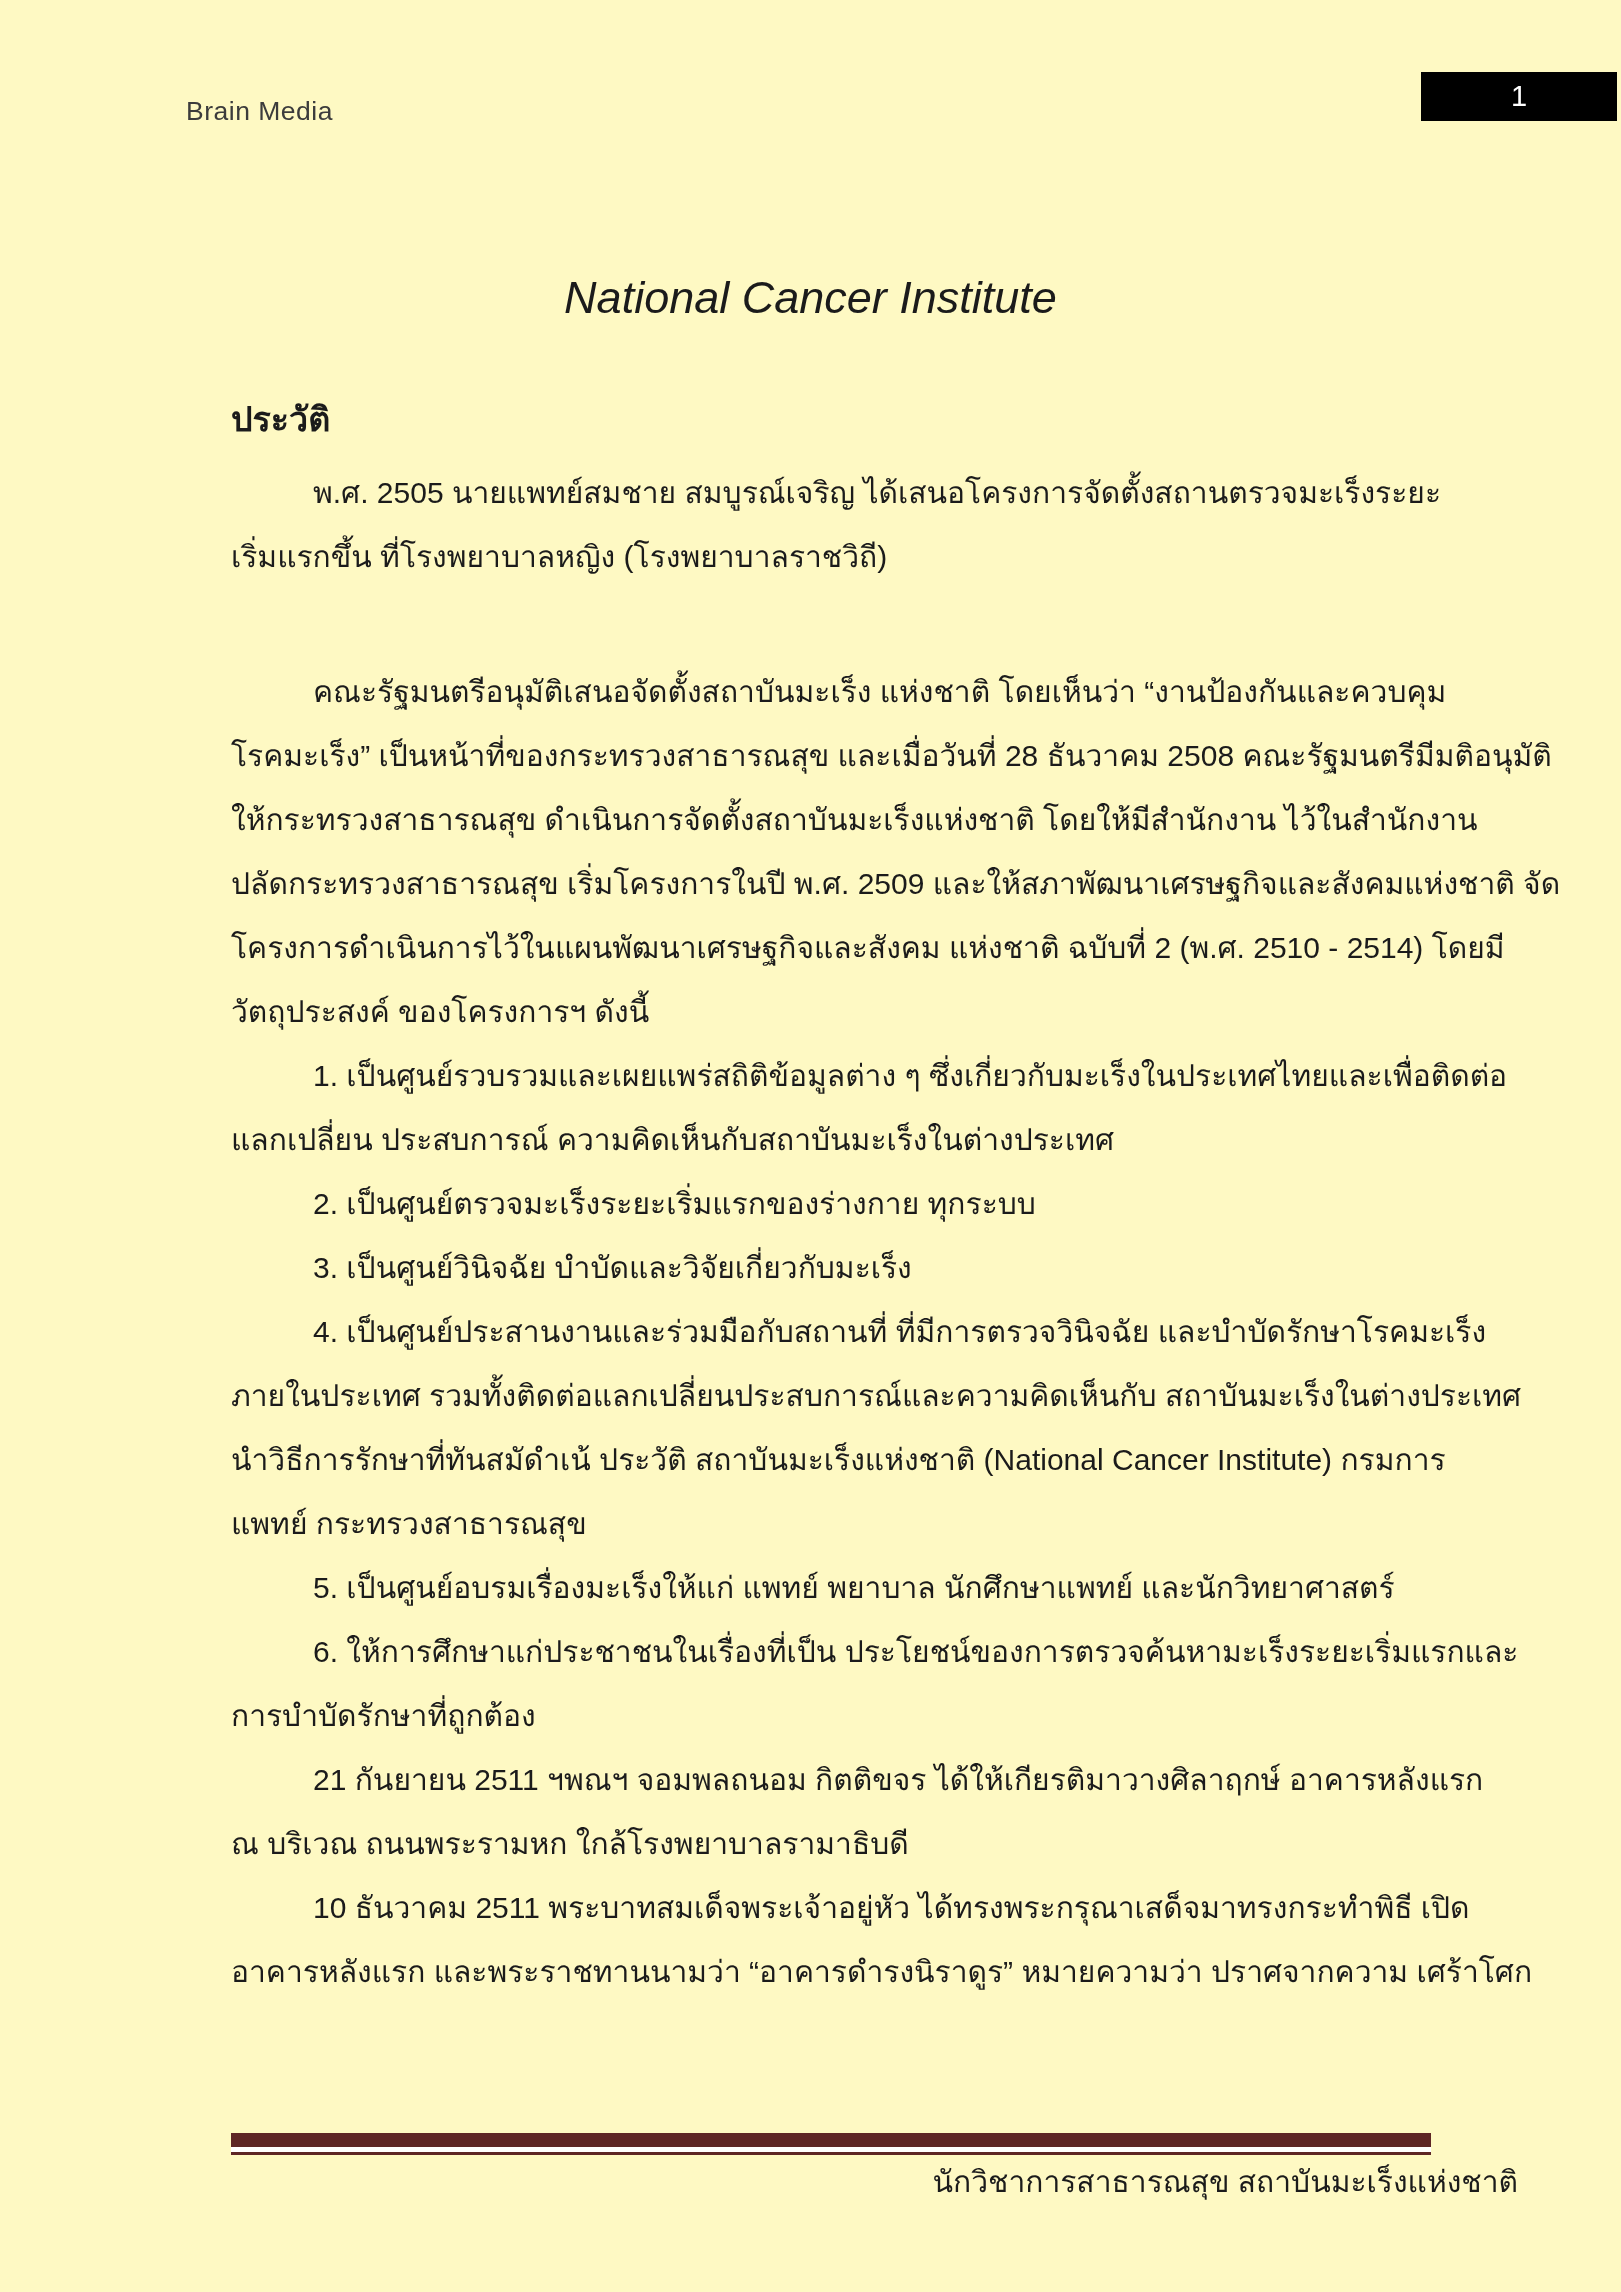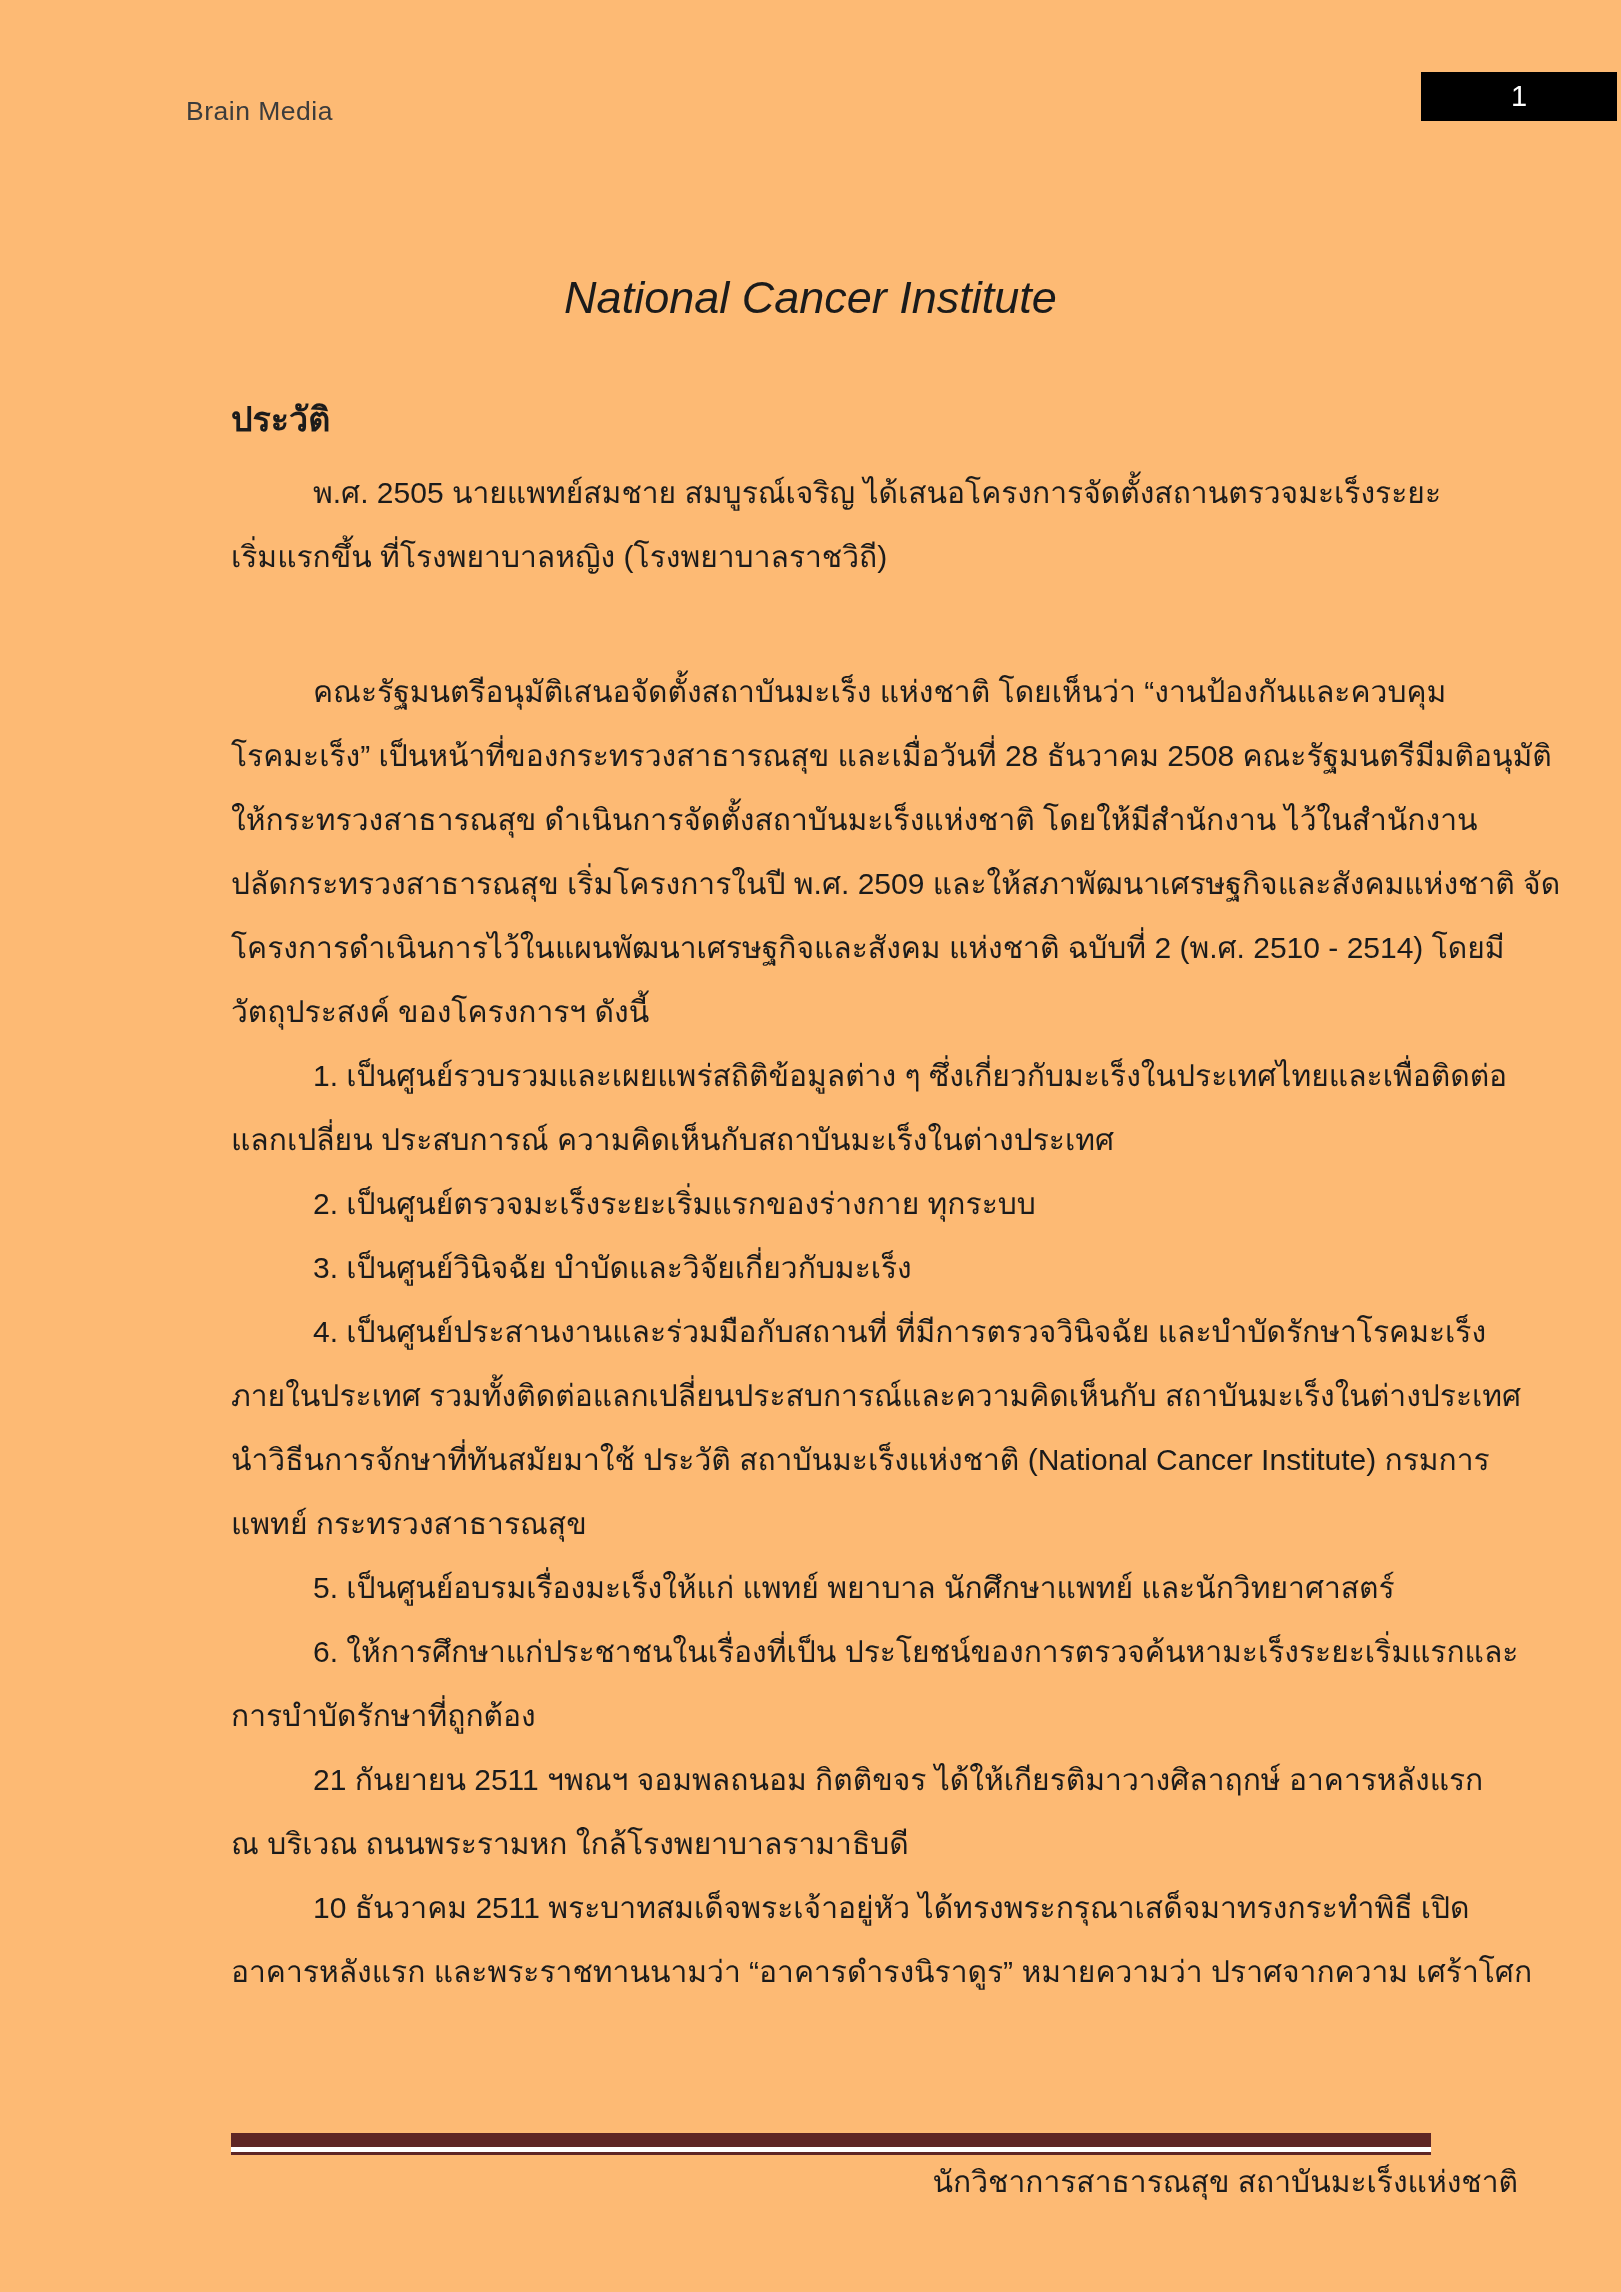--- a/index.html
+++ b/index.html
@@ -1,20 +1,20 @@
 <!DOCTYPE html>
 <html><head>
 <meta charset="utf-8">
 <style>
   html,body{margin:0;padding:0;background:#ffffff;}
   .page{
     position:relative;
     width:1621px;
     height:2293px;
-    background:#fdba74;
+    background:#fef9c3;
     font-family:"Liberation Sans", sans-serif;
     color:#1b1b1b;
     overflow:hidden;
   }
   .brand{
     position:absolute;
     left:186px; top:96px;
     font-size:26.5px;
     color:#3c3c3c;
     letter-spacing:0.5px;
@@ -115,21 +115,21 @@
         </div>
         <div class="para">
           <div class="body-line indent">2. เป็นศูนย์ตรวจมะเร็งระยะเริ่มแรกของร่างกาย ทุกระบบ</div>
         </div>
         <div class="para">
           <div class="body-line indent">3. เป็นศูนย์วินิจฉัย บำบัดและวิจัยเกี่ยวกับมะเร็ง</div>
         </div>
         <div class="para">
           <div class="body-line indent">4. เป็นศูนย์ประสานงานและร่วมมือกับสถานที่ ที่มีการตรวจวินิจฉัย และบำบัดรักษาโรคมะเร็ง</div>
           <div class="body-line">ภายในประเทศ รวมทั้งติดต่อแลกเปลี่ยนประสบการณ์และความคิดเห็นกับ สถาบันมะเร็งในต่างประเทศ</div>
-          <div class="body-line">นำวิธีนการจักษาที่ทันสมัยมาใช้ ประวัติ สถาบันมะเร็งแห่งชาติ (National Cancer Institute) กรมการ</div>
+          <div class="body-line">นำวิธีการรักษาที่ทันสมัดำเน้ ประวัติ สถาบันมะเร็งแห่งชาติ (National Cancer Institute) กรมการ</div>
           <div class="body-line">แพทย์ กระทรวงสาธารณสุข</div>
         </div>
         <div class="para">
           <div class="body-line indent">5. เป็นศูนย์อบรมเรื่องมะเร็งให้แก่ แพทย์ พยาบาล นักศึกษาแพทย์ และนักวิทยาศาสตร์</div>
         </div>
         <div class="para">
           <div class="body-line indent">6. ให้การศึกษาแก่ประชาชนในเรื่องที่เป็น ประโยชน์ของการตรวจค้นหามะเร็งระยะเริ่มแรกและ</div>
           <div class="body-line">การบำบัดรักษาที่ถูกต้อง</div>
         </div>
         <div class="para">

